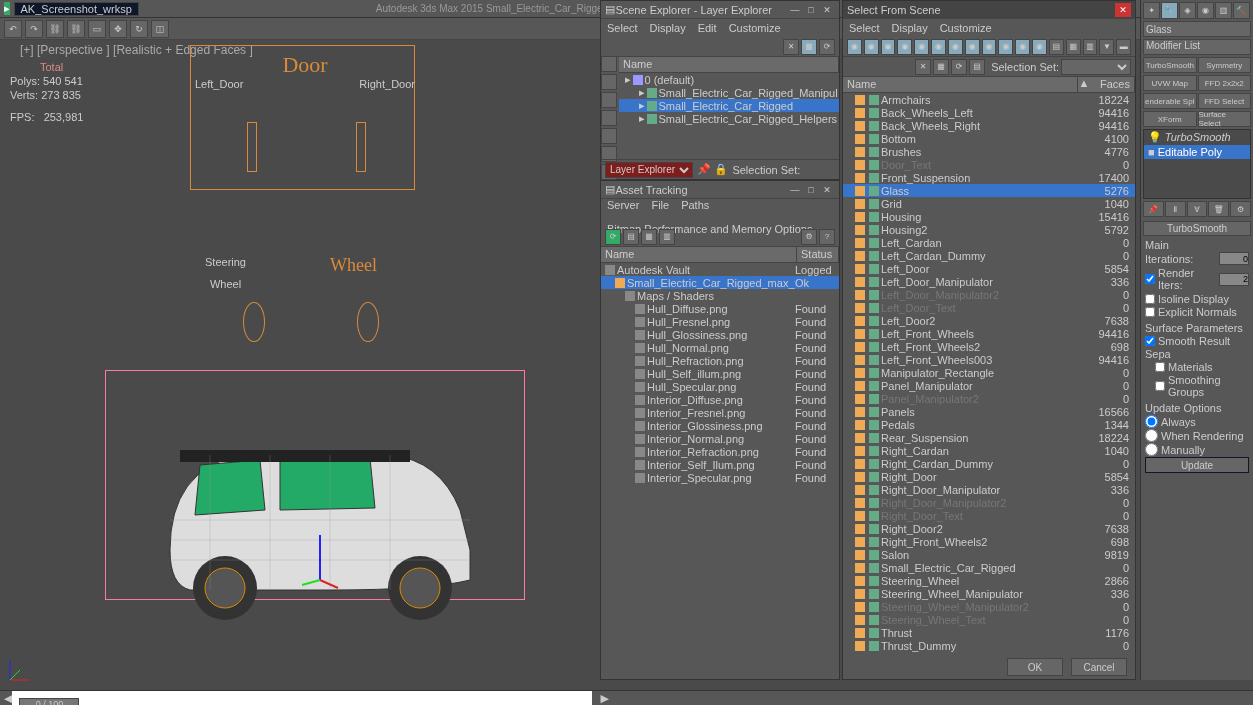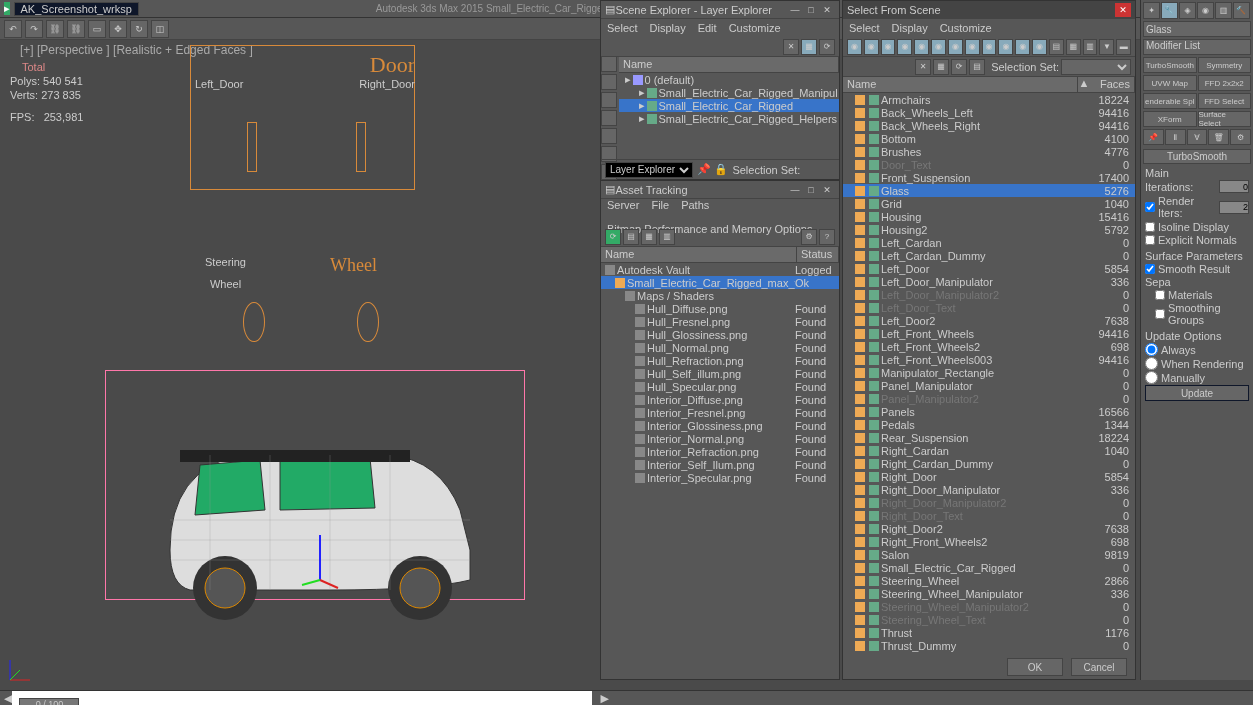--- a/index.html
+++ b/index.html
@@ -8,23 +8,23 @@
 .titlebar .title{flex:1;text-align:center;color:#999;font-size:10px}
 .titlebar .winbtns{display:flex;gap:4px}
 .titlebar .winbtns span{width:20px;height:14px;background:#444;display:inline-flex;align-items:center;justify-content:center;cursor:pointer;font-size:10px}
 .titlebar .winbtns span.close{background:#444}
 .toolbar{height:22px;background:#575757;display:flex;align-items:center;padding:0 4px;gap:3px;border-bottom:1px solid #444}
 .toolbar .tbbtn{width:18px;height:18px;background:#666;border:1px solid #444;display:inline-flex;align-items:center;justify-content:center;font-size:9px;cursor:pointer}
 .main{position:absolute;top:40px;left:0;right:0;bottom:15px;display:flex}
 .viewport{flex:1;background:#4a4a4a;position:relative;overflow:hidden;min-width:0}
 .viewport-label{position:absolute;top:3px;left:20px;color:#aaa;font-size:12px}
 .stats{position:absolute;top:20px;left:10px;color:#d88;font-size:10px;line-height:14px}
-.stats .hdr{color:#d88;margin-left:12px}
+.stats .hdr{color:#d88;margin-left:30px}
 .rig-labels{position:absolute;top:12px;left:195px;width:220px}
-.rig-door{color:#d88a3a;font-size:22px;text-align:right;font-family:serif}
+.rig-door{color:#d88a3a;font-size:22px;text-align:center;font-family:serif}
 .rig-subdoor{display:flex;justify-content:space-between;color:#d88a3a;font-size:18px;font-family:serif}
 .rig-box{border:1px solid #d88a3a;width:225px;height:145px;position:absolute;top:5px;left:190px}
 .rig-handle{width:10px;height:50px;border:1px solid #d88a3a;position:absolute}
 .rig-steering{position:absolute;top:210px;left:205px;color:#d88a3a;font-size:18px;font-family:serif;text-align:center;line-height:20px}
 .rig-wheel{position:absolute;top:215px;left:330px;color:#d88a3a;font-size:18px;font-family:serif}
 .rig-circle{width:22px;height:40px;border:1px solid #d88a3a;border-radius:50%;position:absolute}
 .selbox{position:absolute;border:1px solid #f7a;width:420px;height:230px;top:330px;left:105px}
 .car{position:absolute;top:370px;left:130px;width:380px;height:220px}
 .car svg{width:100%;height:100%}
 .axis{position:absolute;top:490px;left:300px;width:40px;height:60px}
@@ -50,21 +50,21 @@
 .row .ico.layer{background:#99f}
 .row .txt{flex:1;white-space:nowrap;overflow:hidden}
 .row .faces{width:45px;text-align:right;padding-right:4px}
 .row.dim .txt{color:#777}
 
 #scene-explorer{top:0;left:600px;width:240px;height:180px}
 #scene-explorer .list{height:100px}
 #scene-explorer .vtb{position:absolute;left:0;top:55px;width:18px;display:flex;flex-direction:column;gap:2px}
 #scene-explorer .vtb .pb{width:16px;height:16px;background:#666;border:1px solid #444}
 #scene-explorer .bottom{position:absolute;bottom:0;left:0;right:0;height:20px;display:flex;align-items:center;gap:4px;padding:0 4px;font-size:10px;border-top:1px solid #444}
-#scene-explorer .bottom select{background:#000000;color:#ccc;border:1px solid #444;height:16px;font-size:10px}
+#scene-explorer .bottom select{background:#7f1d1d;color:#ccc;border:1px solid #444;height:16px;font-size:10px}
 
 #asset-tracking{top:180px;left:600px;width:240px;height:500px}
 #asset-tracking .list{height:420px}
 
 #select-scene{top:0;left:842px;width:294px;height:680px}
 #select-scene .panel-title{background:#444}
 #select-scene .panel-title .ptbtn.close{background:#c33;color:#fff}
 #select-scene .list{height:585px}
 #select-scene .bottom{position:absolute;bottom:0;left:0;right:0;height:24px;display:flex;align-items:center;justify-content:flex-end;gap:8px;padding:0 8px}
 #select-scene .bottom button{width:56px;height:18px;background:#666;border:1px solid #444;color:#ccc;font-size:10px;cursor:pointer}
@@ -754,20 +754,24 @@
     </div><div class="btnrow" id="cp-b2">
       <span class="b">UVW Map</span>
       <span class="b">FFD 2x2x2</span>
     </div>
   <div class="btnrow" id="cp-b3">
       <span class="b">enderable Spl</span>
       <span class="b">FFD Select</span>
     </div><div class="btnrow" id="cp-b4">
       <span class="b">XForm</span>
       <span class="b">Surface Select</span>
+    </div>
+  <div class="modstack" id="cp-stack">
+      <div class="mi"><span>💡 </span><i>TurboSmooth</i></div>
+      <div class="mi sel"><span>■ </span>Editable Poly</div>
     </div>
   <div class="btnrow" style="margin-top:2px">
     <span class="b">📌</span>
     <span class="b">Ⅱ</span>
     <span class="b">∀</span>
     <span class="b">🗑</span>
     <span class="b">⚙</span>
   </div>
   <div class="section">
     <div class="sectitle">TurboSmooth</div>

